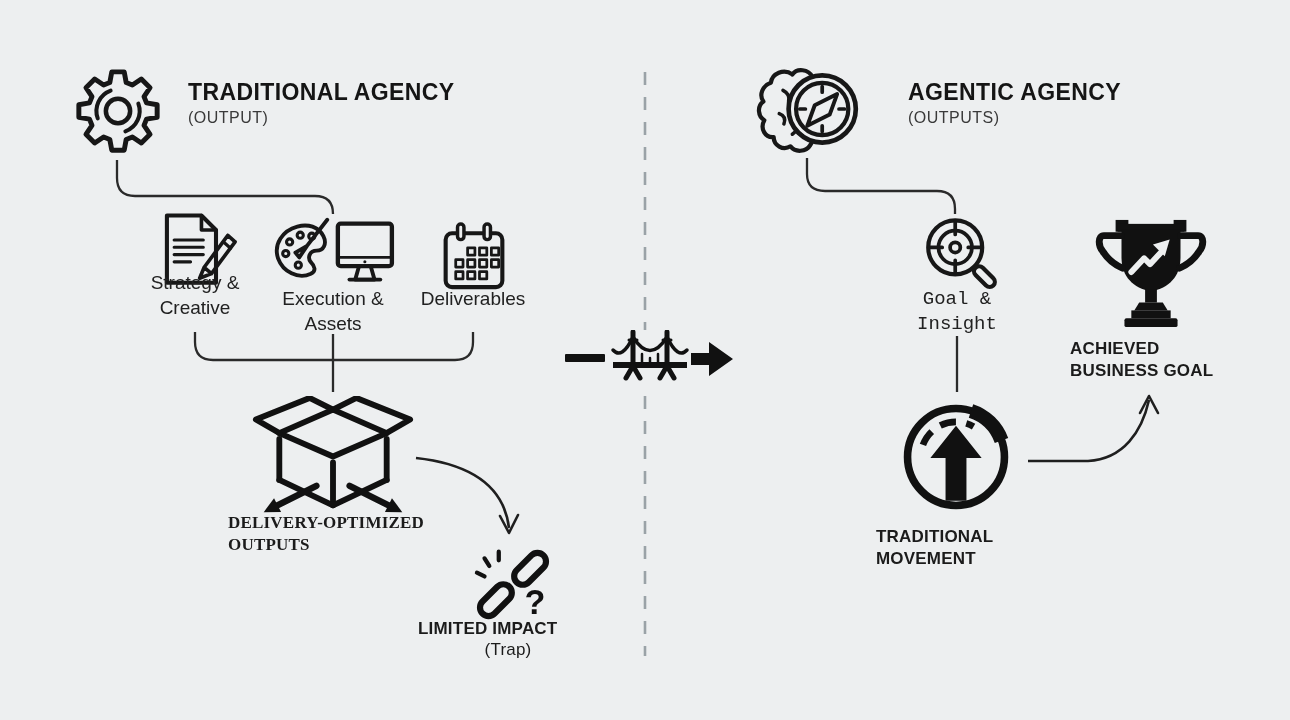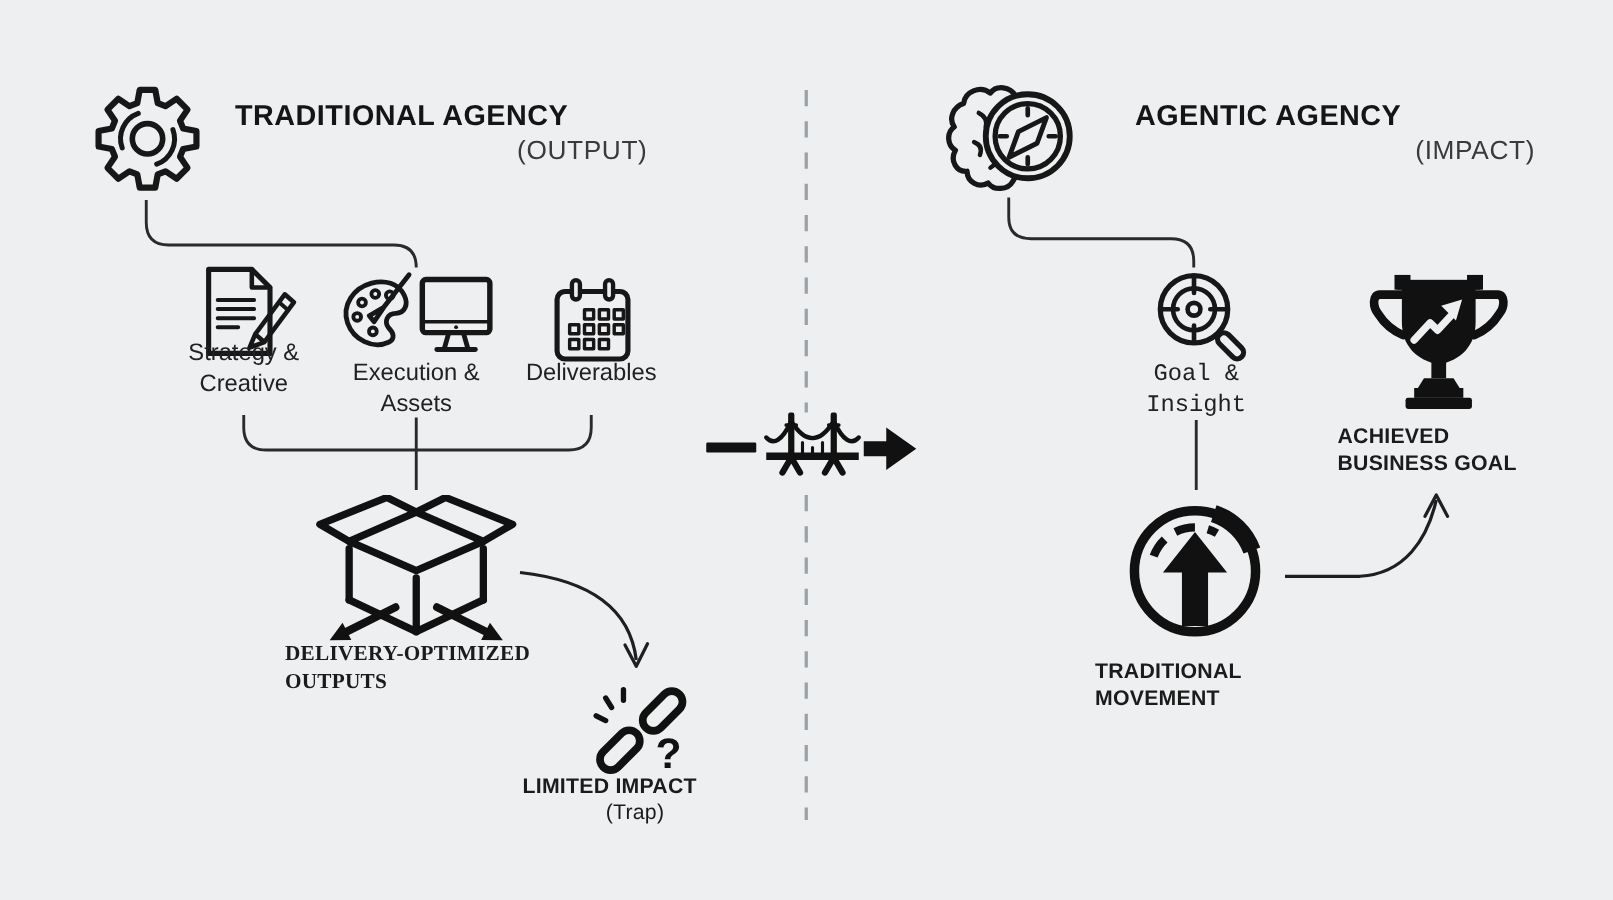--- a/index.html
+++ b/index.html
@@ -4,21 +4,21 @@
 <style>
   html,body{margin:0;padding:0;}
   body{
     width:1290px;height:720px;position:relative;overflow:hidden;
     background:#edeff0;color:#1a1a1a;
     font-family:"Liberation Sans",sans-serif;
   }
   .abs{position:absolute;}
   svg{display:block;}
   .hdr-title{font-size:23px;font-weight:800;letter-spacing:.4px;color:#151515;line-height:1.1;}
-  .hdr-sub{font-size:21px;font-weight:400;letter-spacing:.5px;color:#3a3a3a;margin-top:4px;text-align:right;}
+  .hdr-sub{font-size:16px;font-weight:400;letter-spacing:.5px;color:#3a3a3a;margin-top:4px;}
   .item-label{font-size:19px;font-weight:500;line-height:1.3;color:#212121;text-align:center;}
   .caps-label{font-size:17px;font-weight:700;letter-spacing:.2px;line-height:1.32;color:#1b1b1b;text-align:left;}
   .trap-sub{font-size:17px;font-weight:500;letter-spacing:.2px;color:#1b1b1b;text-align:center;}
   .connector-layer{left:0;top:0;z-index:1;}
   .node{z-index:2;}
 </style>
 </head>
 <body>
 
 <svg class="abs connector-layer" width="1290" height="720" viewBox="0 0 1290 720" fill="none">
@@ -154,21 +154,21 @@
     <path d="M62,16 C57,7 45,6 40,13 C31,6 18,12 17,22 C8,25 4,35 9,42 C2,47 3,58 10,62 C5,71 11,81 20,80 C20,89 30,95 38,90 C43,97 55,96 59,89 L62,84 Z"></path>
     <path d="M30,30 Q38,34 36,42 M26,55 Q34,58 31,66 M40,77 Q46,73 46,66" stroke-width="3.8"></path>
     <circle cx="72" cy="50" r="36" stroke-width="5" fill="#edeff0"></circle>
     <circle cx="72" cy="50" r="28" stroke-width="4.5"></circle>
     <path d="M72,26 V32 M72,68 V74 M48,50 H54 M90,50 H96" stroke-width="4"></path>
     <polygon points="56,68 64,46 88,34 80,56" stroke-width="4.2"></polygon>
   </svg>
 </div>
 <div class="abs node" style="left:876px;top:80px;width:320px;margin-left:32px;">
   <div class="hdr-title">AGENTIC AGENCY</div>
-  <div class="hdr-sub">(IMPACT)</div>
+  <div class="hdr-sub">(OUTPUTS)</div>
 </div>
 
 <div class="abs node" style="left:918px;top:212px;">
   <svg width="80" height="82" viewBox="0 0 86 88" fill="none" stroke="#171717" stroke-width="4.5" stroke-linejoin="round" stroke-linecap="round">
     <circle cx="40" cy="38" r="29"></circle>
     <circle cx="40" cy="38" r="18" stroke-width="4"></circle>
     <circle cx="40" cy="38" r="5.5" stroke-width="4"></circle>
     <path d="M40,10 V24 M40,52 V66 M12,38 H26 M54,38 H68" stroke-width="4"></path>
     <g transform="translate(64,62) rotate(-45)">
         <rect x="-5.5" y="-3" width="11" height="27" rx="5.5" fill="#edeff0"></rect>

